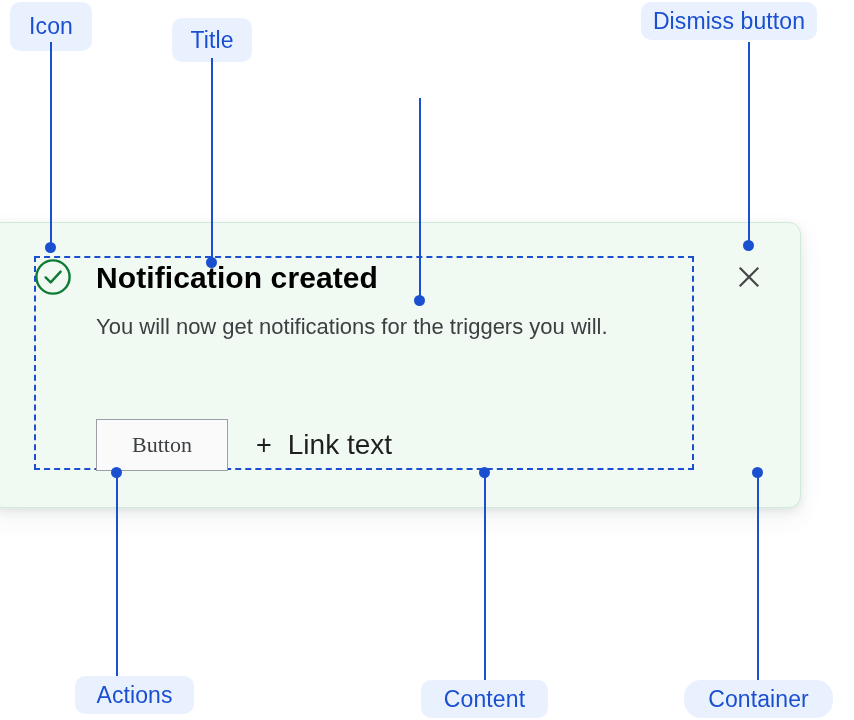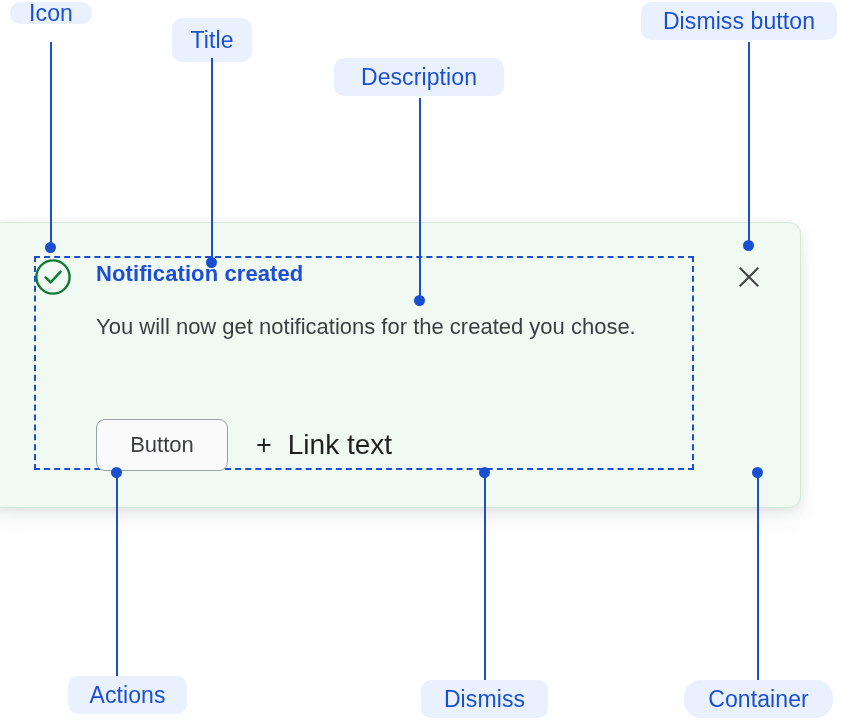--- a/index.html
+++ b/index.html
@@ -81,23 +81,23 @@
     left: 34px;
     top: 258px;
     width: 38px;
     height: 38px;
   }
 
   #notification-title {
     position: absolute;
     left: 96px;
     top: 261px;
-    font-size: 22px;
+    font-size: 30px;
     font-weight: 700;
-    color: #1d4ed8;
+    color: #000000;
     letter-spacing: 0.1px;
     white-space: nowrap;
   }
 
   #notification-description {
     position: absolute;
     left: 96px;
     top: 307px;
     width: 600px;
     font-size: 22px;
@@ -112,22 +112,22 @@
     top: 419px;
     display: flex;
     align-items: center;
   }
 
   #action-button {
     width: 132px;
     height: 52px;
     background: #fafafa;
     border: 1.5px solid #9aa0a6;
-    border-radius: 9px;
-    font-family: Liberation Sans, sans-serif;
+    border-radius: 0;
+    font-family: Liberation Serif, serif;
     font-size: 22px;
     color: #3c4043;
     display: flex;
     align-items: center;
     justify-content: center;
     cursor: pointer;
     padding: 16px;
   }
 
   #action-link {
@@ -172,59 +172,58 @@
 
   <span id="status-icon">
     <svg width="38" height="38" viewBox="0 0 38 38" fill="none" xmlns="http://www.w3.org/2000/svg">
       <circle cx="19" cy="19" r="16.6" stroke="#0d7a35" stroke-width="2.4" fill="none"></circle>
       <path d="M11.6 19.4 L16.7 24.4 L26.6 13.6" stroke="#0d7a35" stroke-width="2.4" fill="none" stroke-linecap="round" stroke-linejoin="round"></path>
     </svg>
   </span>
 
   <div id="notification-title">Notification created</div>
 
-  <div id="notification-description">You will now get notifications for the created you chose.</div>
+  <div id="notification-description">You will now get notifications for the triggers you will.</div>
 
   <div id="actions-row">
     <button id="action-button">Button</button>
     <div id="action-link">
       <span id="plus-icon">+</span>
       <span id="action-link-label">Link text</span>
     </div>
   </div>
 
   <div id="dismiss-button">
     <span>
       <svg width="26" height="26" viewBox="0 0 26 26" fill="none" xmlns="http://www.w3.org/2000/svg">
         <path d="M4.5 4.5 L21.5 21.5 M21.5 4.5 L4.5 21.5" stroke="#444746" stroke-width="2.2" stroke-linecap="square"></path>
       </svg>
     </span>
   </div>
 
-  <div class="anno-pill" style="left:10px; top:2px; width:82px; height:22px;">Icon</div>
+  <div class="anno-pill" style="left:10px; top:2px; width:82px; height:49px;">Icon</div>
   <div class="leader" style="left:50px; top:42px; height:206px;"></div>
   <div class="leader-dot" style="left:45px; top:242px;"></div>
 
   <div class="anno-pill" style="left:172px; top:18px; width:80px; height:44px;">Title</div>
   <div class="leader" style="left:211px; top:58px; height:203px;"></div>
   <div class="leader-dot" style="left:206px; top:257px;"></div>
 
-  <div class="anno-pill" style="left:334px; top:58px; width:170px; height:38px;">Description</div>
   <div class="leader" style="left:419px; top:98px; height:202px;"></div>
   <div class="leader-dot" style="left:414px; top:295px;"></div>
 
-  <div class="anno-pill" style="left:641px; top:2px; width:196px; height:38px;">Dismiss button</div>
+  <div class="anno-pill" style="left:641px; top:2px; width:176px; height:38px;">Dismiss button</div>
   <div class="leader" style="left:748px; top:42px; height:204px;"></div>
   <div class="leader-dot" style="left:743px; top:240px;"></div>
 
-  <div class="anno-pill" style="left:68px; top:676px; width:119px; height:38px;">Actions</div>
+  <div class="anno-pill" style="left:75px; top:676px; width:119px; height:38px;">Actions</div>
   <div class="leader" style="left:116px; top:472px; height:204px;"></div>
   <div class="leader-dot" style="left:111px; top:467px;"></div>
 
-  <div class="anno-pill" style="left:421px; top:680px; width:127px; height:38px;">Dismiss</div>
+  <div class="anno-pill" style="left:421px; top:680px; width:127px; height:38px;">Content</div>
   <div class="leader" style="left:484px; top:472px; height:208px;"></div>
   <div class="leader-dot" style="left:479px; top:467px;"></div>
 
   <div class="anno-pill" style="left:684px; top:680px; width:149px; height:38px;border-radius:17px;">Container</div>
   <div class="leader" style="left:757px; top:472px; height:208px;"></div>
   <div class="leader-dot" style="left:752px; top:467px;"></div>
 
 </div>
 
 </body></html>

